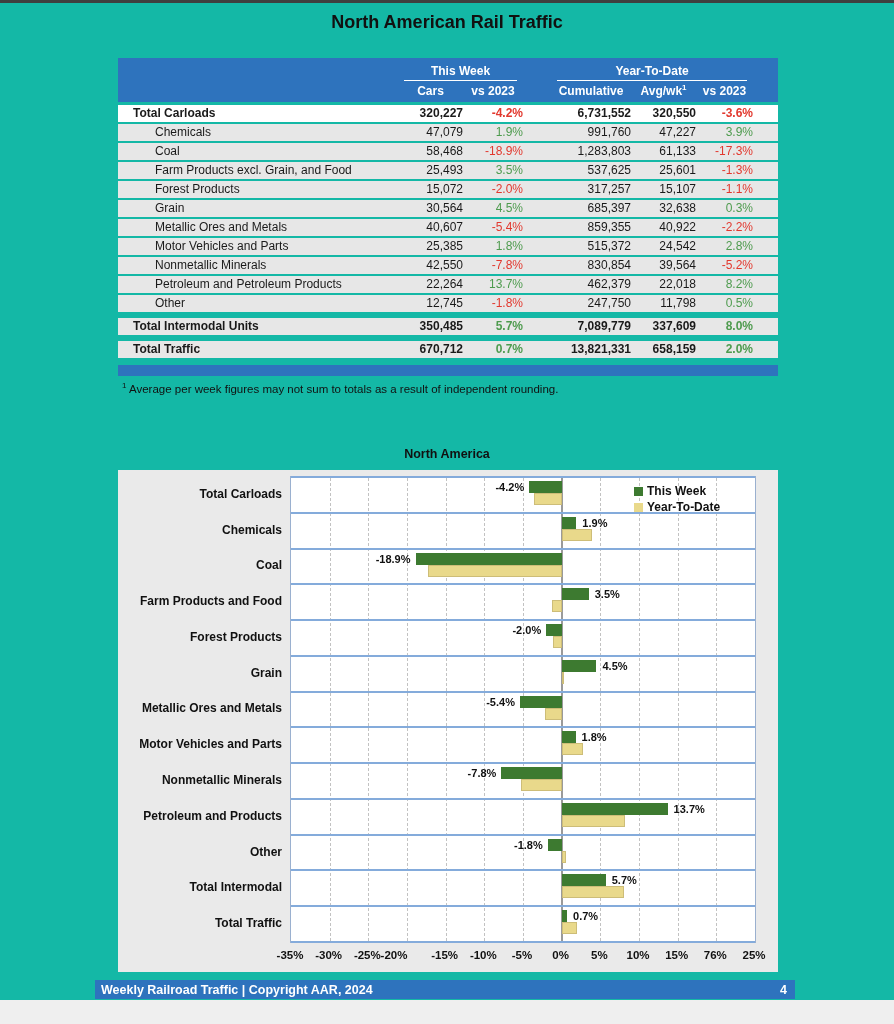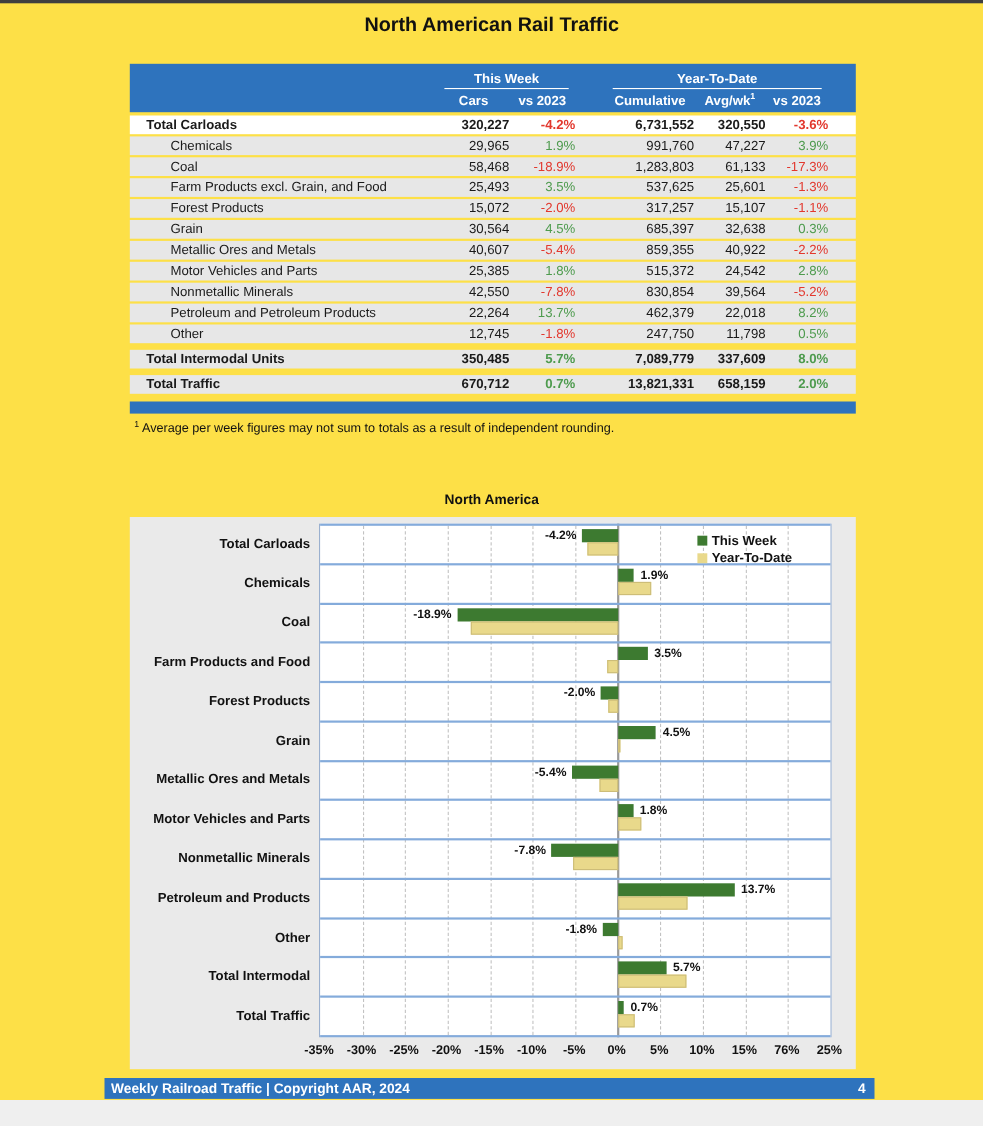--- a/index.html
+++ b/index.html
@@ -1,16 +1,16 @@
 <!DOCTYPE html>
 <html><head>
 <meta charset="utf-8">
 <style>
   html,body { margin:0; padding:0; background:#ffffff; }
-  .page { position:relative; width:894px; height:1024px; background:#fde047; overflow:hidden;
+  .page { position:relative; width:894px; height:1024px; background:#14b8a6; overflow:hidden;
           font-family:"Liberation Sans", sans-serif; color:#111; }
 
   .top-edge { position:absolute; left:0; top:0; width:894px; height:3px; background:#3f3f3f; }
 
   .doc-title    { position:absolute; left:0; top:12px;  width:894px; text-align:center; font-size:18px; font-weight:bold; }
   .doc-subtitle { position:absolute; left:0; top:35px;  width:894px; text-align:center; font-size:13px; font-weight:bold; }
 
   
   .rail-table { position:absolute; left:118px; top:58px; width:660px; font-size:12px; }
   .tgrid { display:grid; grid-template-columns:280px 65px 60px 28px 80px 65px 57px;
@@ -97,21 +97,21 @@
           <div class="label">Total Carloads</div>
           <div class="num">320,227</div>
           <div class="pct neg">-4.2%</div>
           <div class=""></div>
           <div class="num">6,731,552</div>
           <div class="num">320,550</div>
           <div class="pct neg">-3.6%</div>
         </div>
         <div class="tgrid trow sub">
           <div class="label">Chemicals</div>
-          <div class="num">29,965</div>
+          <div class="num">47,079</div>
           <div class="pct pos">1.9%</div>
           <div class=""></div>
           <div class="num">991,760</div>
           <div class="num">47,227</div>
           <div class="pct pos">3.9%</div>
         </div>
         <div class="tgrid trow sub">
           <div class="label">Coal</div>
           <div class="num">58,468</div>
           <div class="pct neg">-18.9%</div>
@@ -300,21 +300,21 @@
         <div class="cat-label" style="top: 292.154px; height: 35.7692px;">Nonmetallic Minerals</div>
         <div class="cat-label" style="top: 327.923px; height: 35.7692px;">Petroleum and Products</div>
         <div class="cat-label" style="top: 363.692px; height: 35.7692px;">Other</div>
         <div class="cat-label" style="top: 399.462px; height: 35.7692px;">Total Intermodal</div>
         <div class="cat-label" style="top: 435.231px; height: 35.7692px;">Total Traffic</div>
       </div>
     <div id="x-axis">
         <div class="x-tick" style="left: 172px;">-35%</div>
         <div class="x-tick" style="left: 210.667px;">-30%</div>
         <div class="x-tick" style="left: 249.333px;">-25%</div>
-        <div class="x-tick" style="left: 288px; text-align: right;">-20%</div>
+        <div class="x-tick" style="left: 276px; text-align: right;">-20%</div>
         <div class="x-tick" style="left: 326.667px;">-15%</div>
         <div class="x-tick" style="left: 365.333px;">-10%</div>
         <div class="x-tick" style="left: 404px;">-5%</div>
         <div class="x-tick" style="left: 442.667px;">0%</div>
         <div class="x-tick" style="left: 481.333px;">5%</div>
         <div class="x-tick" style="left: 520px;">10%</div>
         <div class="x-tick" style="left: 558.667px;">15%</div>
         <div class="x-tick" style="left: 597.333px;">76%</div>
         <div class="x-tick" style="left: 636px;">25%</div>
       </div>

